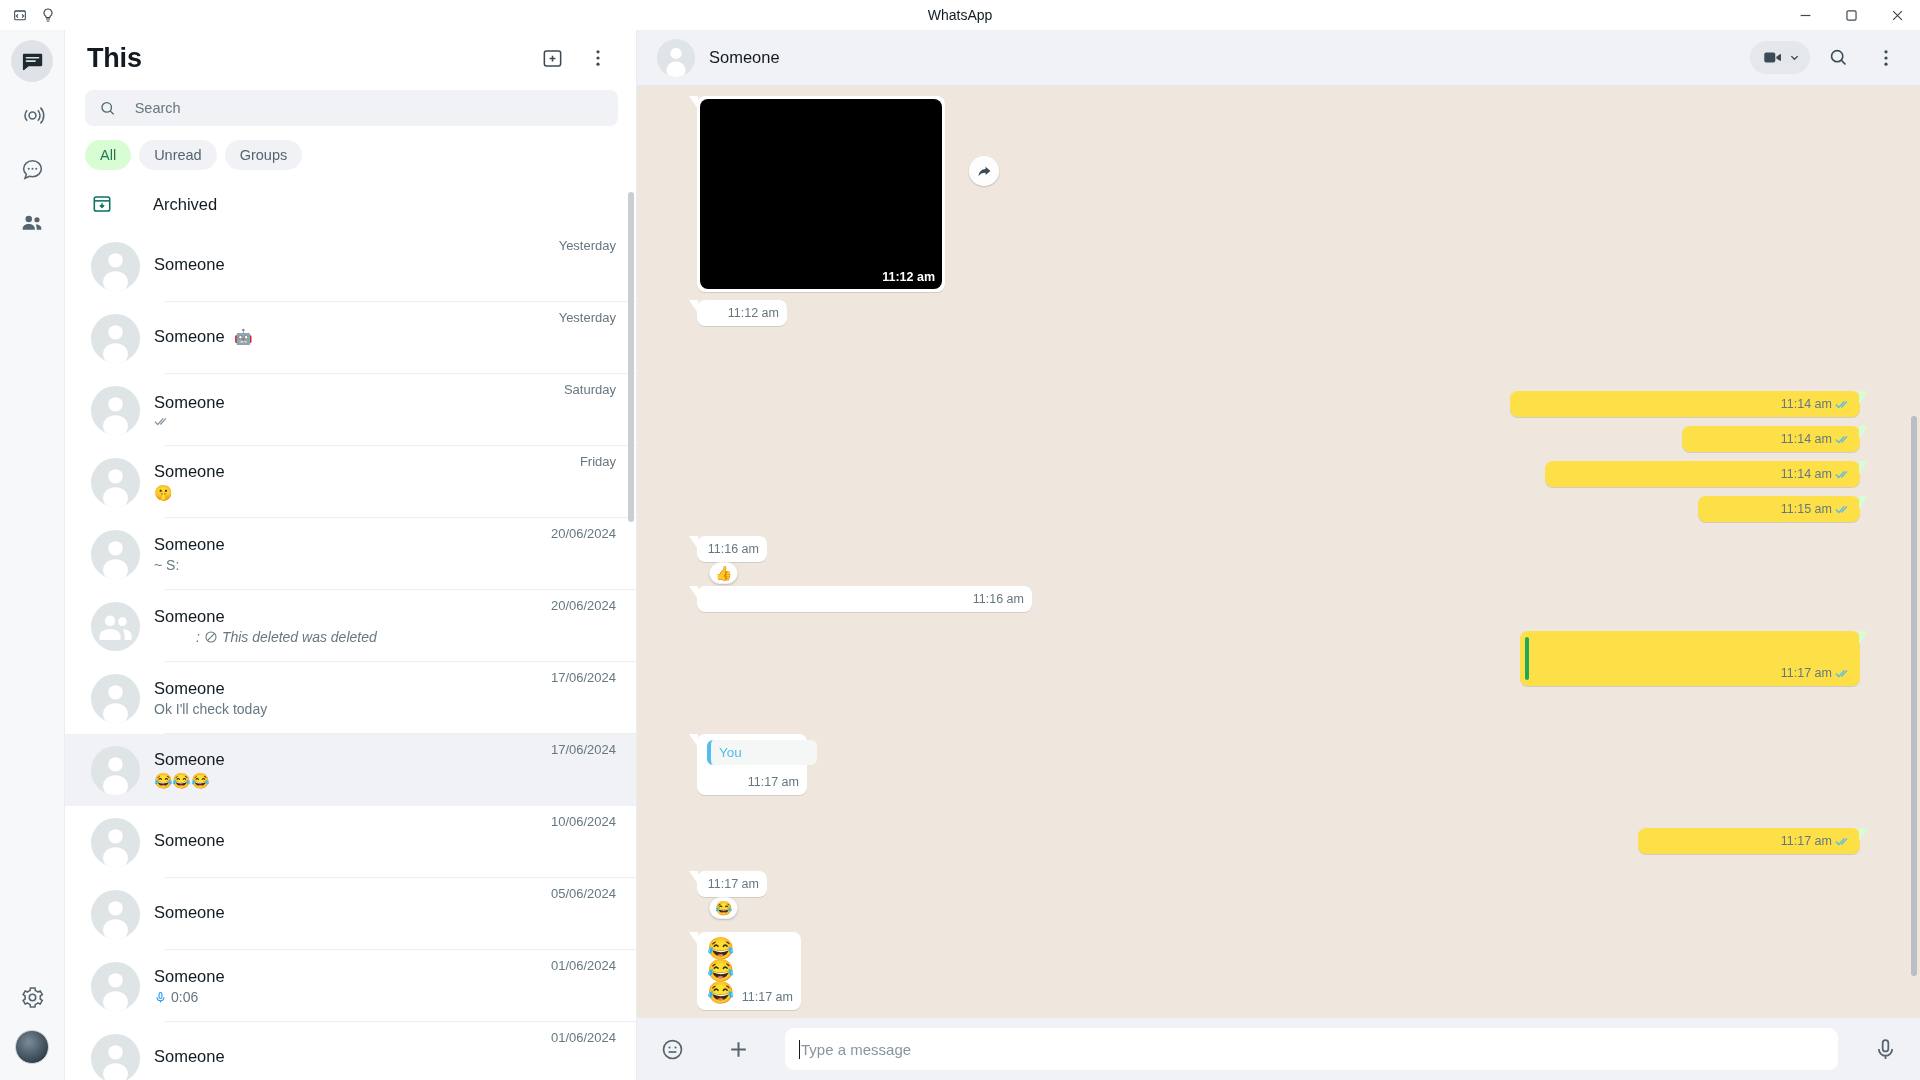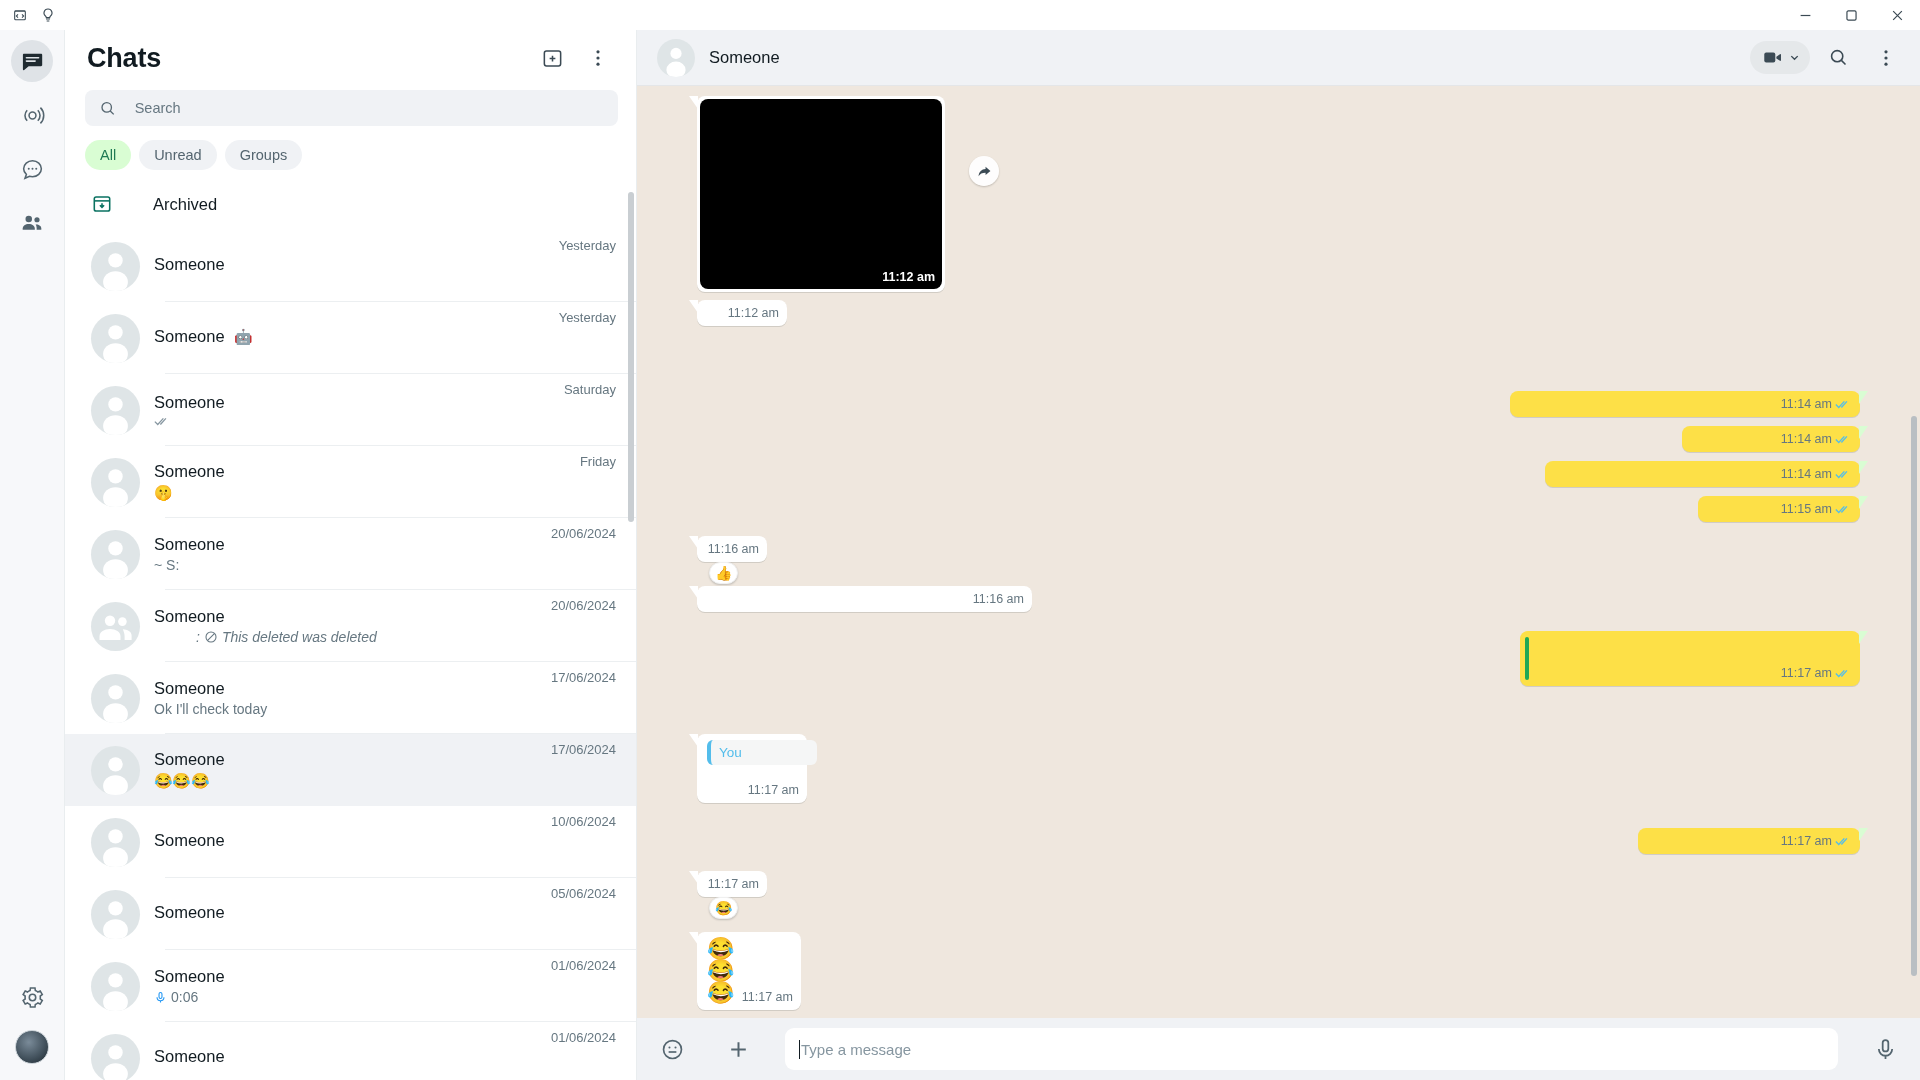--- a/index.html
+++ b/index.html
@@ -195,21 +195,21 @@
     background: rgba(255,255,255,.92); display: flex; align-items: center; justify-content: center;
     color: #3b4a54; box-shadow: 0 1px 2px rgba(0,0,0,.2);
   }
   .reaction {
     position: absolute; background: #ffffff; border-radius: 12px;
     padding: 1px 5px; font-size: 14px; line-height: 18px;
     box-shadow: 0 1px 2px rgba(11,20,26,.2); border: 1px solid #f0f0f0;
   }
   .quote {
     background: #f5f6f6; border-left: 4px solid #53bdeb;
-    border-radius: 6px; padding: 5px 8px; margin-bottom: 12px;
+    border-radius: 6px; padding: 5px 8px; margin-bottom: 4px;
     min-width: 110px;
   }
   .quote-name { font-size: 13.5px; color: #53bdeb; }
   .bubble.withquote { flex-direction: column; align-items: stretch; }
   .bubble.withquote .meta { align-self: flex-end; }
   .emoji-only { font-size: 22px; line-height: 1; }
   .greenbar {
     position: absolute; left: 5px; top: 6px; bottom: 6px; width: 4px;
     background: #1fa855; border-radius: 2px;
   }
@@ -247,20 +247,21 @@
           <path d="M9 11l-2.5 2.5L9 16M15 11l2.5 2.5L15 16"></path>
         </svg>
       </span>
       <span>
         <svg class="tb-ic" viewBox="0 0 24 24" fill="none" stroke="#3b4a54" stroke-width="1.6">
           <path d="M9 18h6M10 21h4"></path>
           <path d="M12 3a6 6 0 0 0-3.5 10.9c.6.5.9 1.2.9 2h5.2c0-.8.3-1.5.9-2A6 6 0 0 0 12 3z"></path>
         </svg>
       </span>
     </div>
+    <div class="tb-title">WhatsApp</div>
     <div class="tb-right">
       <div class="tb-btn">
         <svg width="13" height="13" viewBox="0 0 12 12">
             <path d="M1.5 6h9" stroke="#3b4a54" stroke-width="1.1"></path>
           </svg>
       </div>
       <div class="tb-btn">
         <svg width="13" height="13" viewBox="0 0 12 12">
             <rect x="1.8" y="1.8" width="8.4" height="8.4" rx="1.2" fill="none" stroke="#3b4a54" stroke-width="1.1"></rect>
           </svg>
@@ -309,21 +310,21 @@
         <svg width="25" height="25" viewBox="0 0 24 24" fill="none" stroke="currentColor" stroke-width="1.5">
           <circle cx="12" cy="12" r="3.1"></circle>
           <path d="M19.5 12c0-.5 0-1-.1-1.4l2-1.5-2-3.4-2.3 1a7.6 7.6 0 0 0-2.4-1.4l-.3-2.5H10l-.3 2.5a7.6 7.6 0 0 0-2.4 1.4l-2.3-1-2 3.4 2 1.5c-.1.5-.1.9-.1 1.4s0 1 .1 1.4l-2 1.5 2 3.4 2.3-1c.7.6 1.5 1.1 2.4 1.4l.3 2.5h4.4l.3-2.5c.9-.3 1.7-.8 2.4-1.4l2.3 1 2-3.4-2-1.5c.1-.4.1-.9.1-1.4z"></path>
         </svg>
       </div>
       <div class="rail-avatar"></div>
     </div>
 
     <div class="listpane">
       <div class="lp-head">
-        <div class="lp-title">Chats</div>
+        <div class="lp-title">This</div>
         <div class="lp-head-actions">
           <div class="lp-ic-btn">
             <svg width="23" height="23" viewBox="0 0 24 24" fill="none" stroke="#3b4a54" stroke-width="1.6">
               <rect x="3.5" y="4.2" width="17" height="15.6" rx="2.2"></rect>
               <path d="M12 9v6M9 12h6"></path>
             </svg>
           </div>
           <div class="lp-ic-btn">
             <svg width="22" height="22" viewBox="0 0 24 24" fill="#3b4a54">
               <circle cx="12" cy="5.3" r="1.75"></circle>

